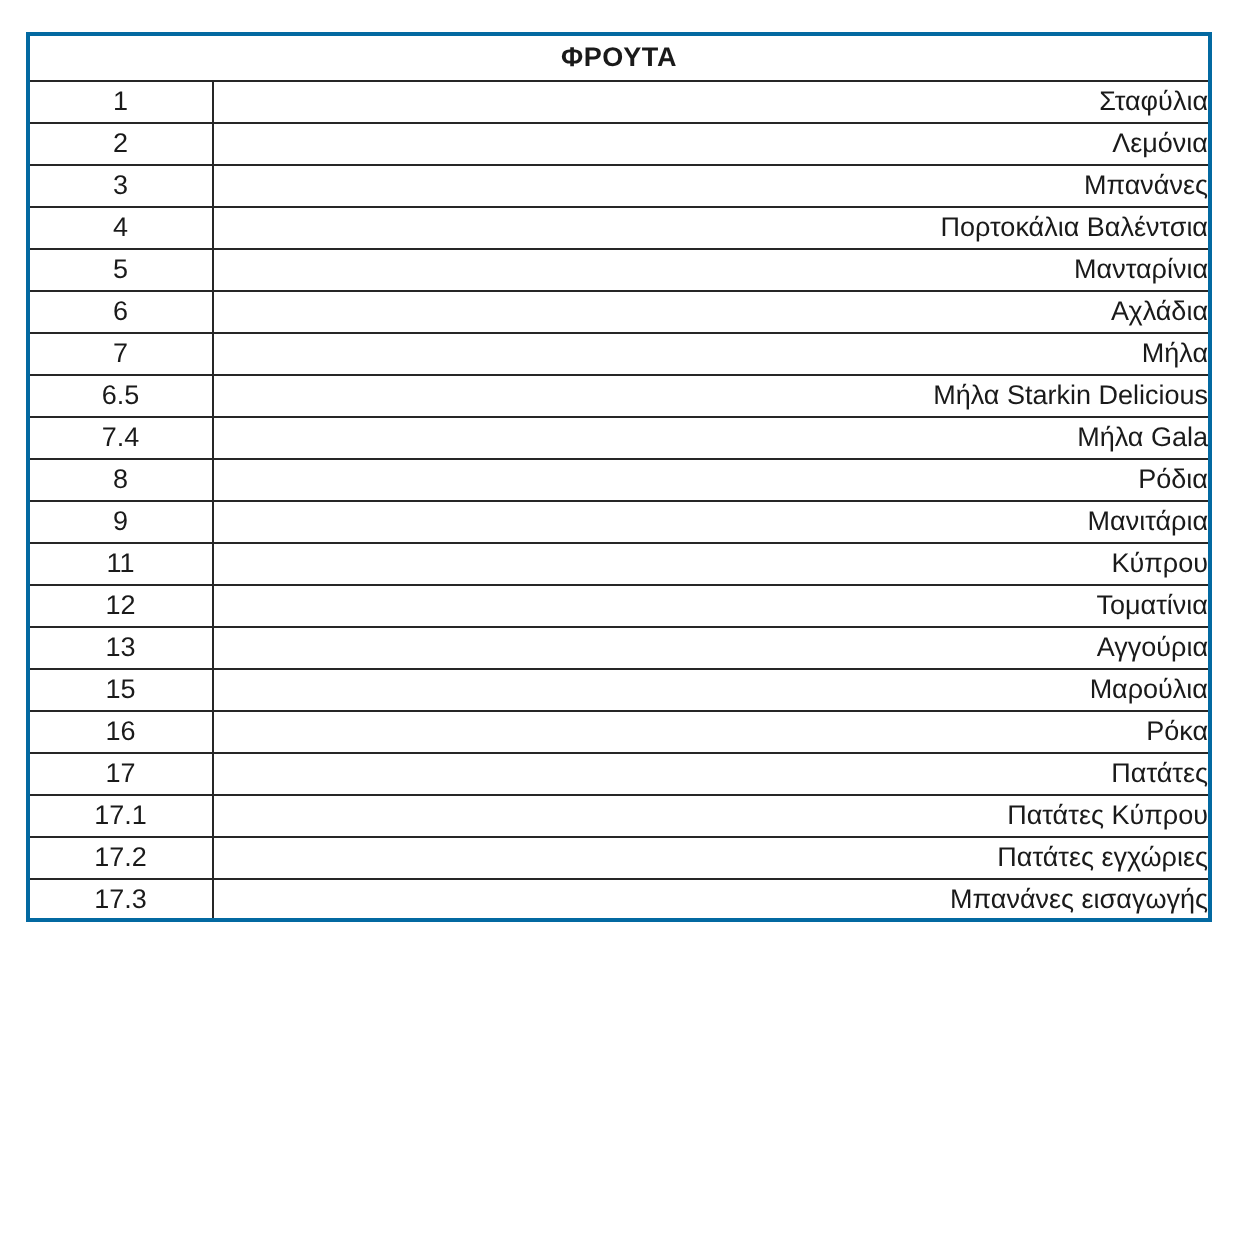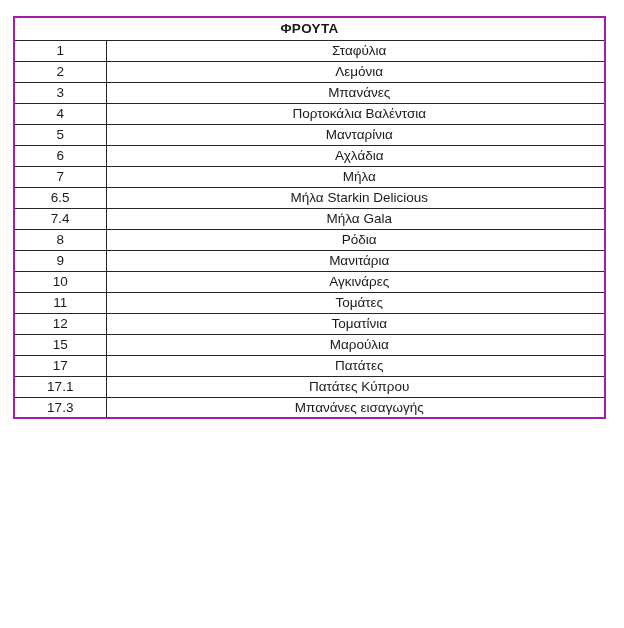--- a/index.html
+++ b/index.html
@@ -12,21 +12,21 @@
     color: #1a1a1a;
     overflow: hidden;
   }
   table.produce-table {
     position: absolute;
     left: 13px;
     top: 16px;
     width: 593px;
     border-collapse: collapse;
     table-layout: fixed;
-    border: 2px solid #a21caf;
+    border: 2px solid #0369a1;
     background: #ffffff;
   }
   table.produce-table td {
     border: 1.5px solid #262626;
     vertical-align: middle;
     font-size: 13.5px;
     line-height: 1;
     overflow: hidden;
     white-space: nowrap;
   }
@@ -37,21 +37,21 @@
     font-size: 14px;
     letter-spacing: 0.3px;
   }
   td.num-cell {
     height: 21px;
     width: 92px;
     text-align: center;
   }
   td.name-cell {
     height: 21px;
-    text-align: center;
+    text-align: right;
     padding-left: 8px;
   }
 </style>
 </head>
 <body>
 
 <table class="produce-table">
   <colgroup>
     <col style="width:92px">
     <col>
@@ -98,41 +98,49 @@
       </tr>
       <tr>
         <td class="num-cell">8</td>
         <td class="name-cell">Ρόδια</td>
       </tr>
       <tr>
         <td class="num-cell">9</td>
         <td class="name-cell">Μανιτάρια</td>
       </tr>
       <tr>
-        <td class="num-cell">10</td>
-        <td class="name-cell">Αγκινάρες</td>
-      </tr>
-      <tr>
         <td class="num-cell">11</td>
-        <td class="name-cell">Τομάτες</td>
+        <td class="name-cell">Κύπρου</td>
       </tr>
       <tr>
         <td class="num-cell">12</td>
         <td class="name-cell">Τοματίνια</td>
       </tr>
       <tr>
+        <td class="num-cell">13</td>
+        <td class="name-cell">Αγγούρια</td>
+      </tr>
+      <tr>
         <td class="num-cell">15</td>
         <td class="name-cell">Μαρούλια</td>
+      </tr>
+      <tr>
+        <td class="num-cell">16</td>
+        <td class="name-cell">Ρόκα</td>
       </tr>
       <tr>
         <td class="num-cell">17</td>
         <td class="name-cell">Πατάτες</td>
       </tr>
       <tr>
         <td class="num-cell">17.1</td>
         <td class="name-cell">Πατάτες Κύπρου</td>
       </tr>
       <tr>
+        <td class="num-cell">17.2</td>
+        <td class="name-cell">Πατάτες εγχώριες</td>
+      </tr>
+      <tr>
         <td class="num-cell">17.3</td>
         <td class="name-cell">Μπανάνες εισαγωγής</td>
       </tr>
     </tbody>
 </table>
 
 </body></html>

